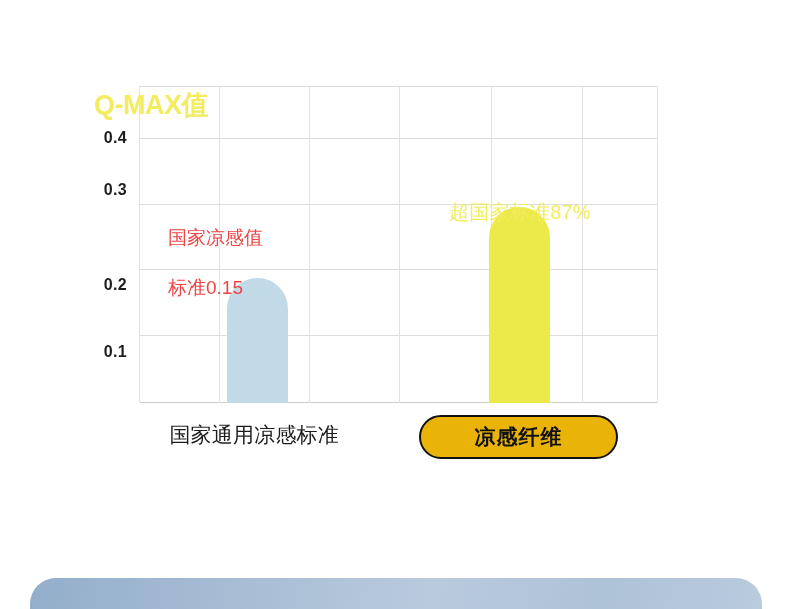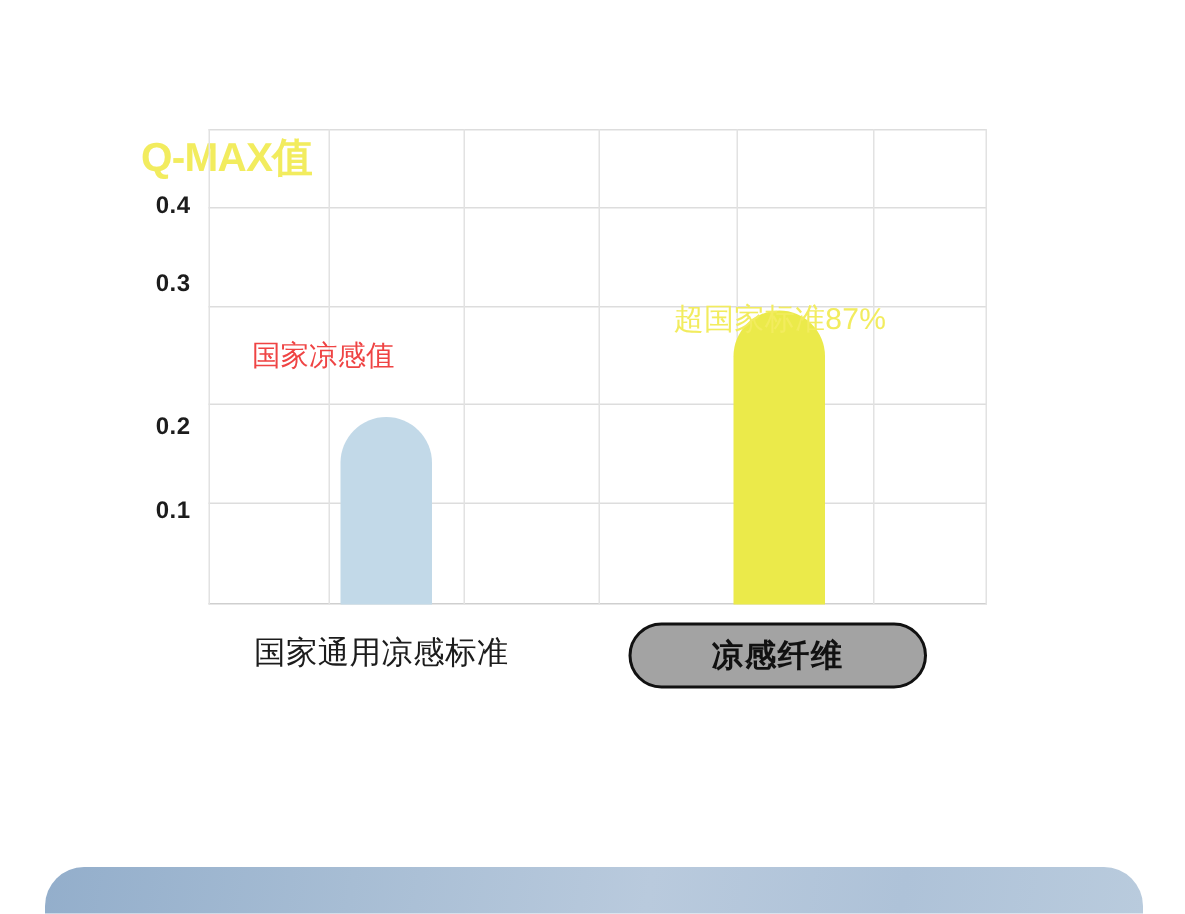--- a/index.html
+++ b/index.html
@@ -120,21 +120,21 @@
     white-space: nowrap;
     letter-spacing: 0.2px;
   }
   .xlabel-pill {
     position: absolute;
     top: 415px;
     left: 419px;
     width: 199px;
     height: 44px;
     box-sizing: border-box;
-    background: #a3a3a3;
+    background: #eab308;
     border: 2.5px solid #111111;
     border-radius: 24px;
     display: flex;
     align-items: center;
     justify-content: center;
     font-size: 21px;
     font-weight: bold;
     color: #111111;
     letter-spacing: 1px;
   }
@@ -154,21 +154,21 @@
 <body>
 
 <div class="chart-title">Q-MAX值</div>
 
 <div class="plot-wrap">
 
   <div class="ytick-col">
     <div class="ytick" style="top:52px;">0.4</div>
     <div class="ytick" style="top:104px;">0.3</div>
     <div class="ytick" style="top:199px;">0.2</div>
-    <div class="ytick" style="top:255px;">0.1</div>
+    <div class="ytick" style="top:266px;">0.1</div>
   </div>
 
   <div class="plot-area">
 
     <div class="gridline-h" style="top:0px;"></div>
     <div class="gridline-h" style="top:52px;"></div>
     <div class="gridline-h" style="top:118px;"></div>
     <div class="gridline-h" style="top:183px;"></div>
     <div class="gridline-h" style="top:249px;"></div>
     <div class="gridline-h baseline" style="top:316px;"></div>
@@ -181,20 +181,21 @@
     <div class="gridline-v" style="left:443px;"></div>
     <div class="gridline-v" style="left:518px;"></div>
 
     <div class="bar bar-blue" style="left:88px; width:61px; height:125px;"></div>
 
     <div class="bar bar-yellow" style="left:350px; width:61px; height:196px;"></div>
   </div>
 
   <div class="bar-note" style="left:168px; top:200px; width:180px;">
     <div>国家凉感值</div>
+    <div>标准0.15</div>
   </div>
 
   <div class="bar-note-hl" style="left:420px; top:159px; width:200px; text-align:center;margin-top:40px;">超国家标准87%</div>
 
   <div class="xlabel" style="left:149px; width:190px;">国家通用凉感标准</div>
 
   <div class="xlabel-pill">
     <span>凉感纤维</span>
   </div>
 </div>

